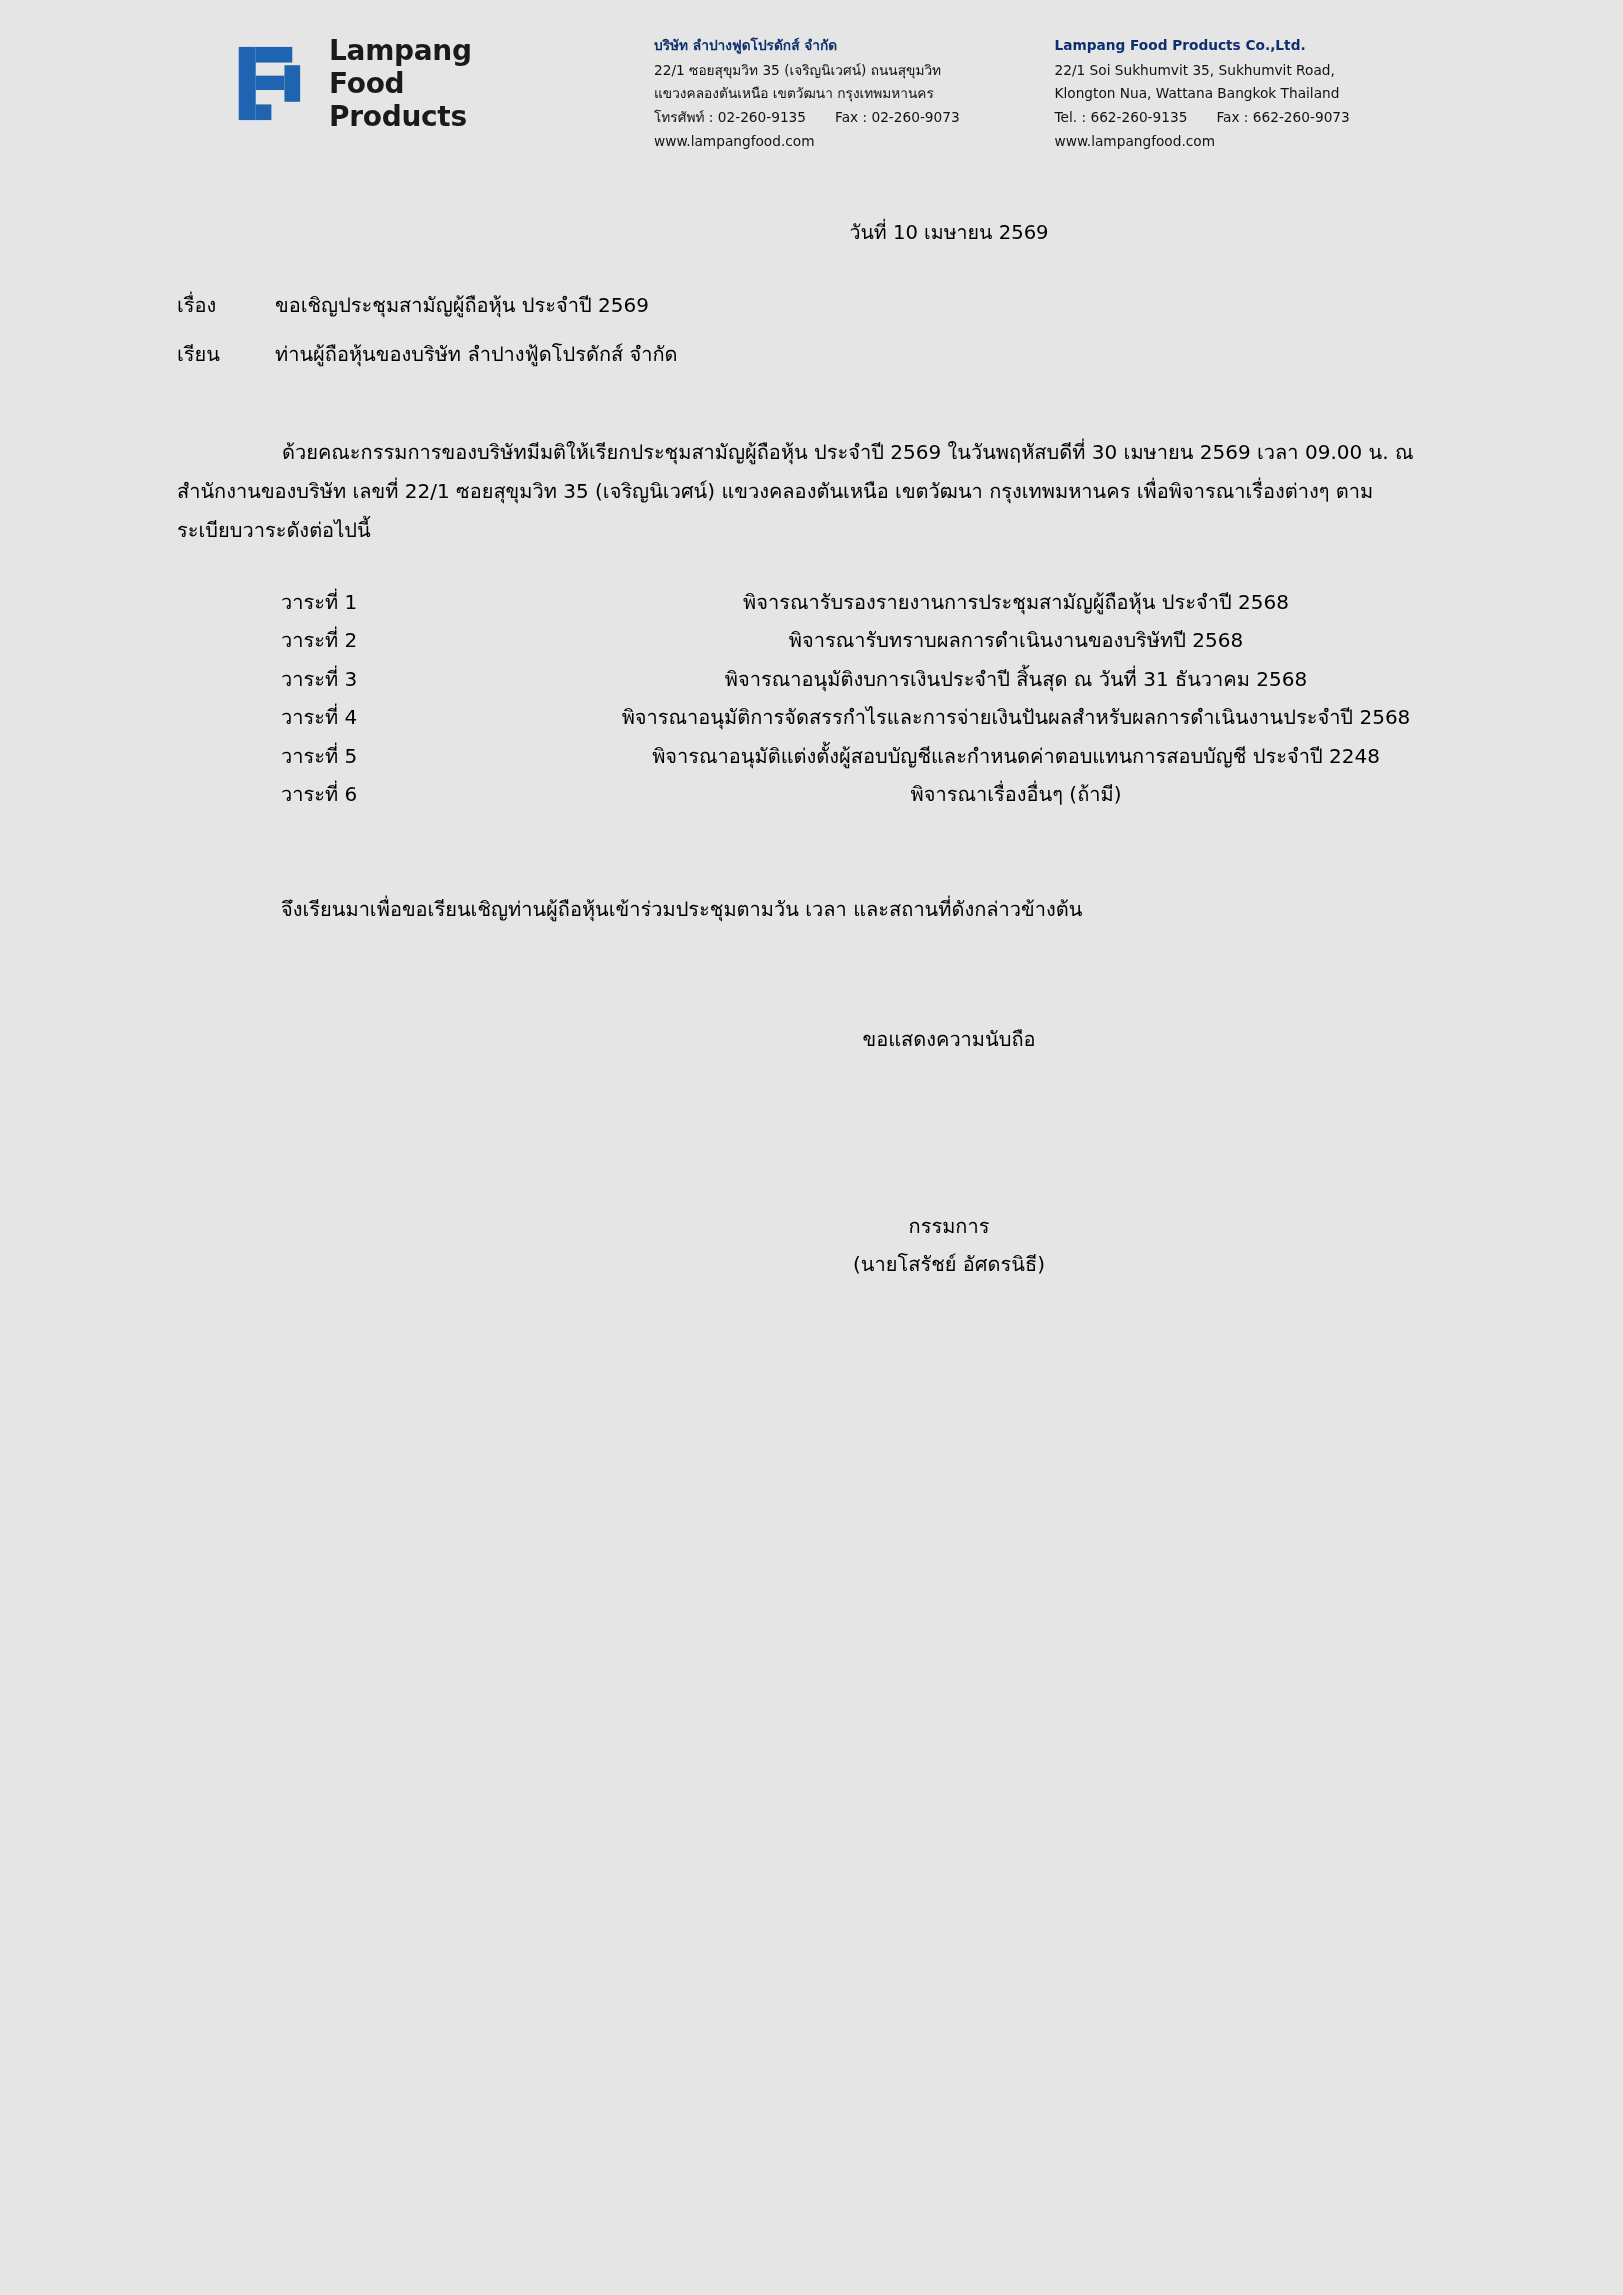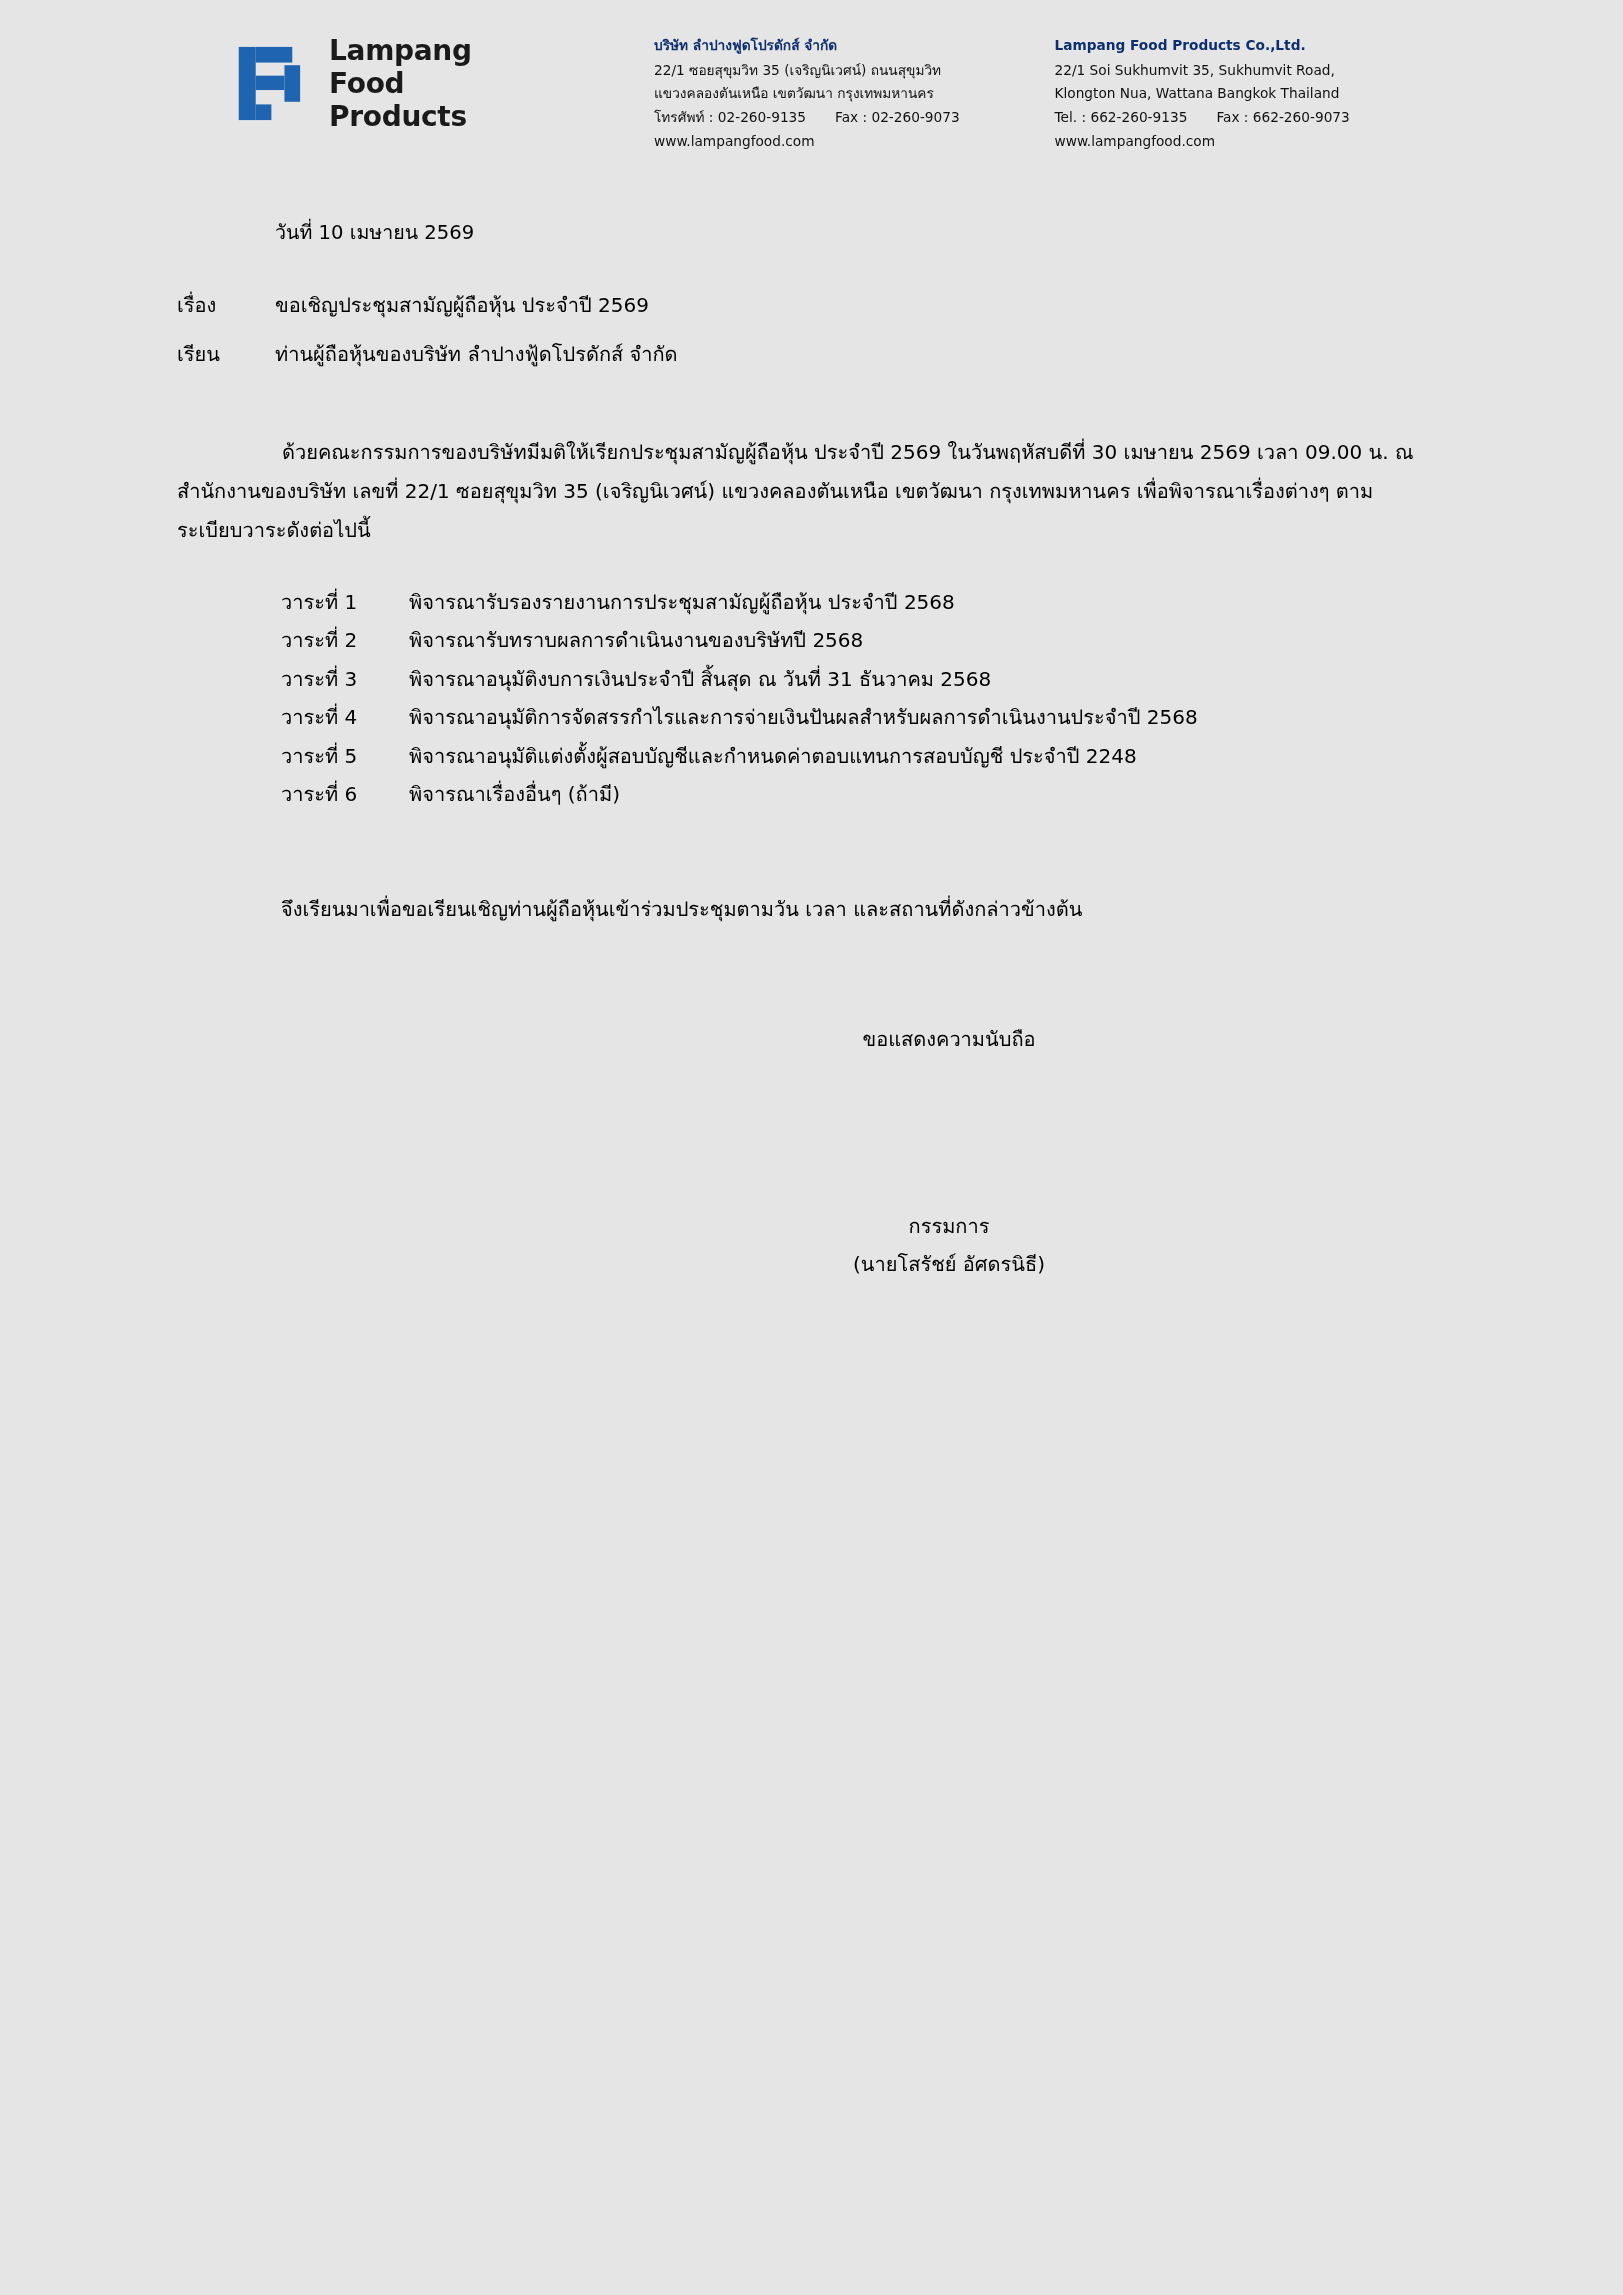--- a/index.html
+++ b/index.html
@@ -76,20 +76,21 @@
   .body-wrap {
     position: absolute;
     left: 0;
     top: 216px;
     width: 1623px;
     font-family: "DejaVu Sans", sans-serif;
     color: #000000;
   }
 
   .date-line {
+    text-align: center;
     font-size: 19.6px;
     margin-left: 275px;
     margin-bottom: 41px;
   }
 
   .field-row {
     display: flex;
     font-size: 20px;
     margin-left: 177px;
     margin-bottom: 17px;
@@ -109,21 +110,21 @@
   .para .indent { display: inline-block; width: 105px; }
 
   .agenda {
     margin-left: 281px;
     margin-top: 33px;
     font-size: 20px;
     line-height: 1.92;
   }
   .agenda-item { display: flex; }
   .agenda-no { width: 128px; flex: none; }
-  .agenda-text { flex: 1; }
+  .agenda-text { flex: 1; text-align: center; }
 
   .closing {
     font-size: 20px;
     margin-left: 281px;
     margin-top: 80px;
   }
 
   .regards {
     font-size: 20px;
     text-align: center;

